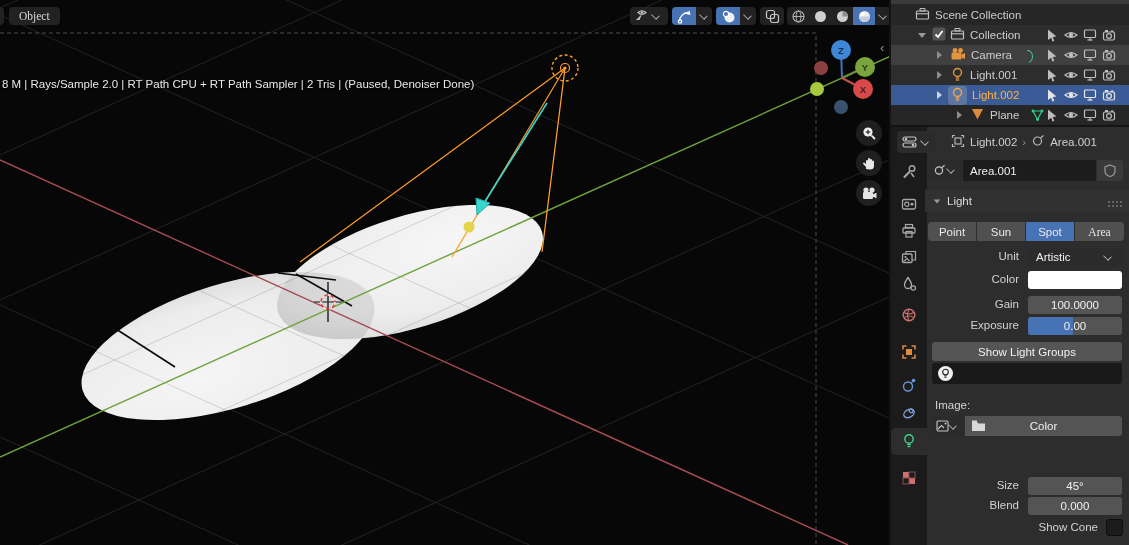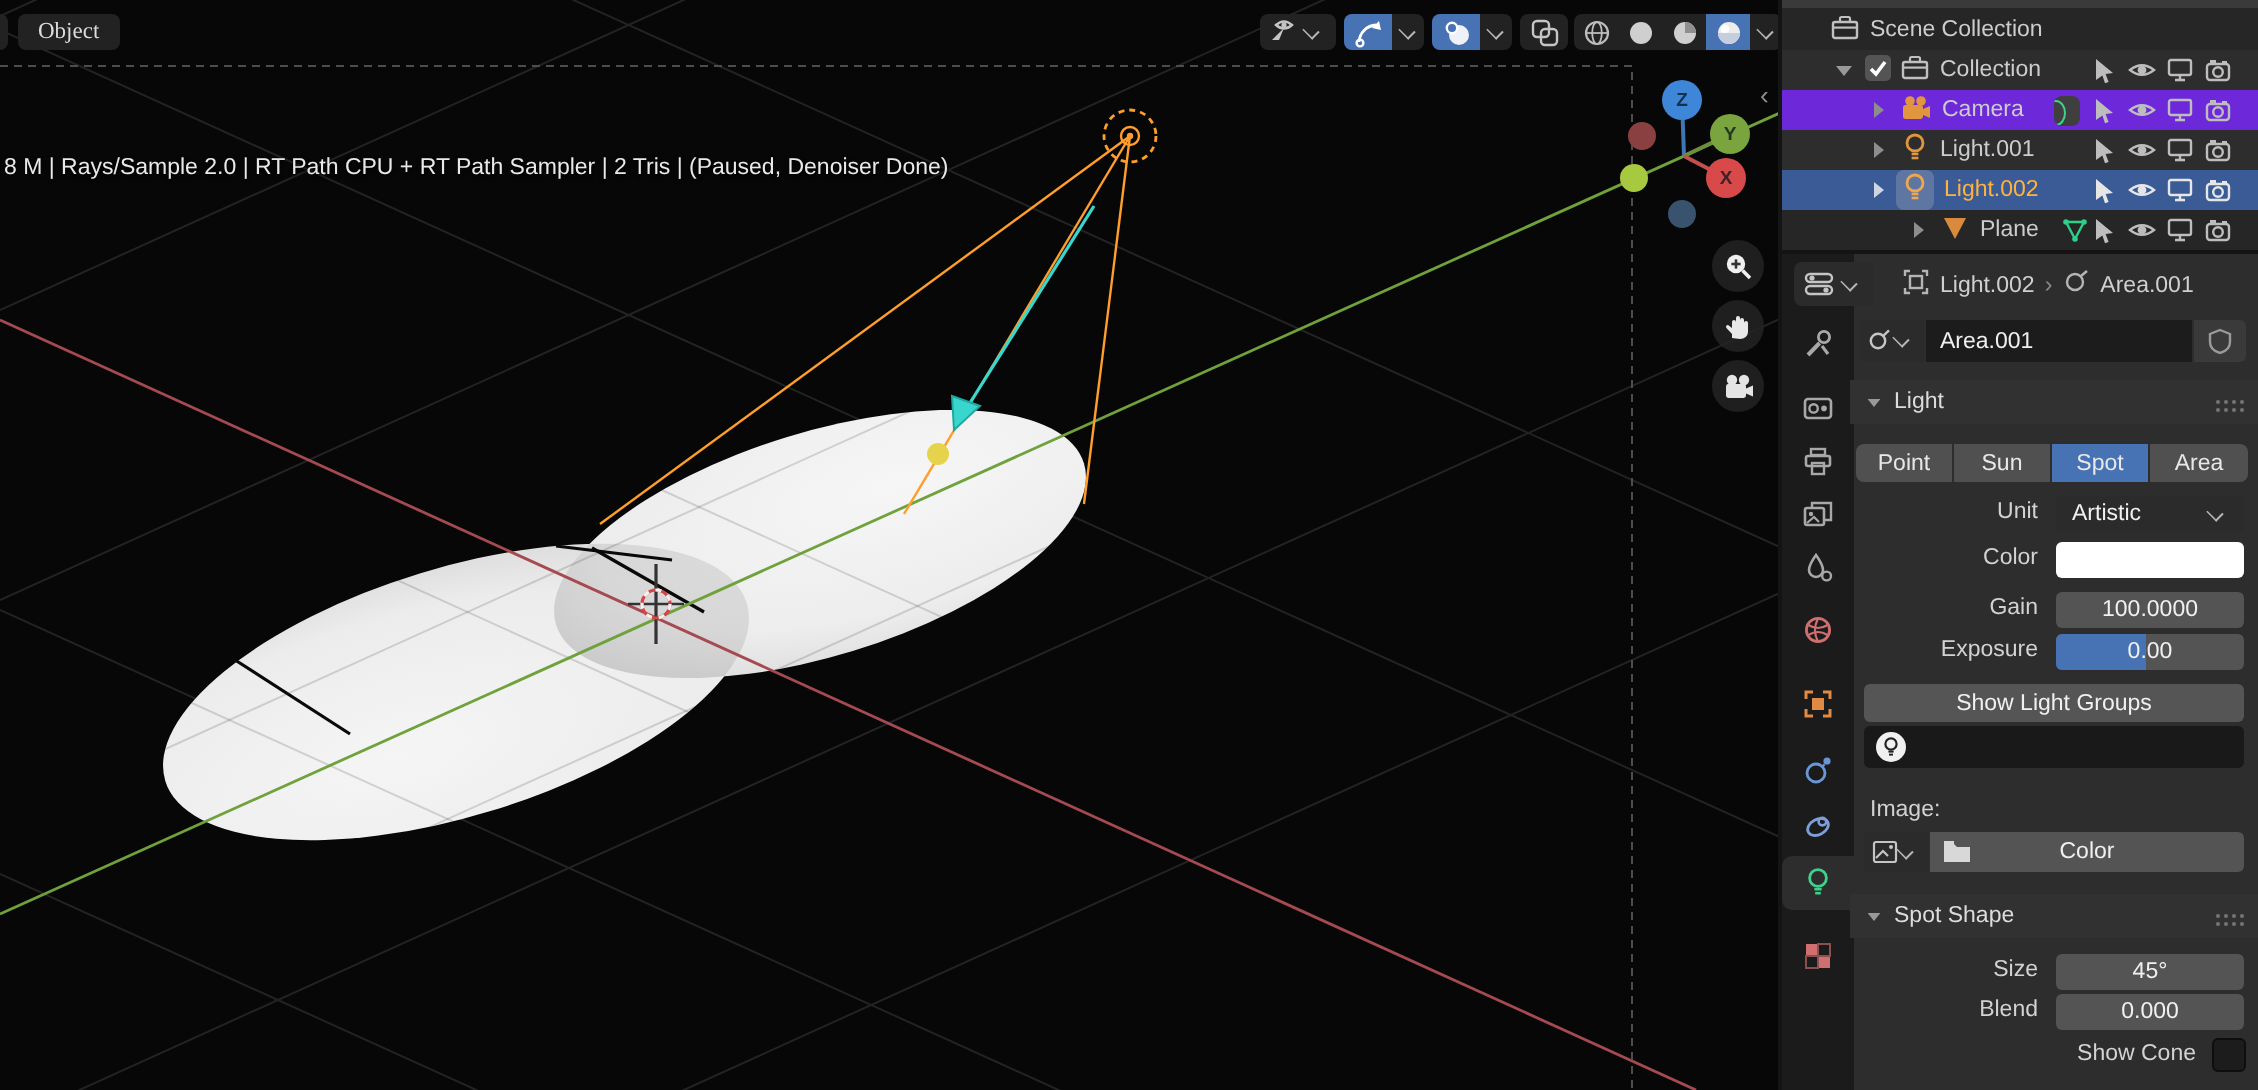--- a/index.html
+++ b/index.html
@@ -310,21 +310,21 @@
             </svg></span>
         <span><svg width="14" height="14">
               <rect x="1.5" y="4" width="11" height="8" rx="1.5" fill="none" stroke="#bdbdbd" stroke-width="1.2"></rect>
               <circle cx="7" cy="8" r="2.4" fill="none" stroke="#bdbdbd" stroke-width="1.2"></circle>
               <rect x="3" y="2" width="3" height="2" fill="#bdbdbd"></rect>
               <rect x="9" y="2.5" width="2.5" height="1.5" fill="#bdbdbd"></rect>
             </svg></span>
       </span>
     </div>
 
-    <div class="orow" style="top:45px;background:#6d28d9;">
+    <div class="orow" style="top:45px;background:#404040;">
       <span class="tri-r" style="margin-left:46px;"></span>
       <span style="margin-left:8px;">
         <svg width="16" height="14">
             <circle cx="5" cy="3.5" r="2.4" fill="#e2953f"></circle>
             <circle cx="10.5" cy="3.5" r="2.4" fill="#e2953f"></circle>
             <rect x="1.5" y="5.5" width="10" height="7" rx="1.2" fill="#e2953f"></rect>
             <path d="M11.5 7.5 L15 6 V12 L11.5 10.5 Z" fill="#e2953f"></path>
           </svg>
       </span>
       <span class="lbl">Camera</span>
@@ -598,21 +598,21 @@
 
     <div class="segbtn" style="left:37px;top:95px;width:48px;border-radius:4px 0 0 4px;">
         <span>Point</span>
       </div>
     <div class="segbtn" style="left:86px;top:95px;width:48px;">
         <span>Sun</span>
       </div>
     <div class="segbtn" style="left:135px;top:95px;width:48px;background:#4772b3;">
         <span>Spot</span>
       </div>
-    <div class="segbtn" style="left:184px;top:95px;width:49px;border-radius:0 4px 4px 0;">
+    <div class="segbtn" style="left:184px;top:95px;width:49px;border-radius:0 4px 4px 0;font-family:Liberation Serif, serif;">
         <span>Area</span>
       </div>
 
     <div class="plabel" style="left:0;top:123px;">Unit</div>
     <div class="field" style="left:137px;top:121px;width:94px;background:#2b2b2b;justify-content:flex-start;padding-left:8px;box-sizing:border-box;">
       <span>Artistic</span>
       <b class="chev" style="position:absolute;right:6px;"></b>
     </div>
 
     <div class="plabel" style="left:0;top:146px;">Color</div>
@@ -654,36 +654,20 @@
     <div class="field" style="left:74px;top:289px;width:157px;height:20px;border-radius:0 3px 3px 0;">
       <span class="abs" style="left:6px;top:3px;">
         <svg width="15" height="13">
             <path d="M1 3 H6 L7.5 4.5 H14 V12 H1 Z" fill="#d8d8d8"></path>
             <rect x="1" y="1.5" width="5" height="2" fill="#d8d8d8"></rect>
           </svg>
       </span>
       <span>Color</span>
     </div>
 
-    <div class="phead" style="top:320px;">
-      <span class="tri-d"></span>
-      <span>Spot Shape</span>
-      <span class="dots"><svg width="16" height="8">
-            <g fill="#757575">
-              <circle cx="2" cy="2" r="1"></circle>
-              <circle cx="6" cy="2" r="1"></circle>
-              <circle cx="10" cy="2" r="1"></circle>
-              <circle cx="14" cy="2" r="1"></circle>
-              <circle cx="2" cy="6" r="1"></circle>
-              <circle cx="6" cy="6" r="1"></circle>
-              <circle cx="10" cy="6" r="1"></circle>
-              <circle cx="14" cy="6" r="1"></circle>
-            </g>
-          </svg></span>
-    </div>
 
     <div class="plabel" style="left:0;top:352px;">Size</div>
     <div class="field" style="left:137px;top:350px;width:94px;">
       <span>45°</span>
     </div>
 
     <div class="plabel" style="left:0;top:372px;">Blend</div>
     <div class="field" style="left:137px;top:370px;width:94px;">
       <span>0.000</span>
     </div>

